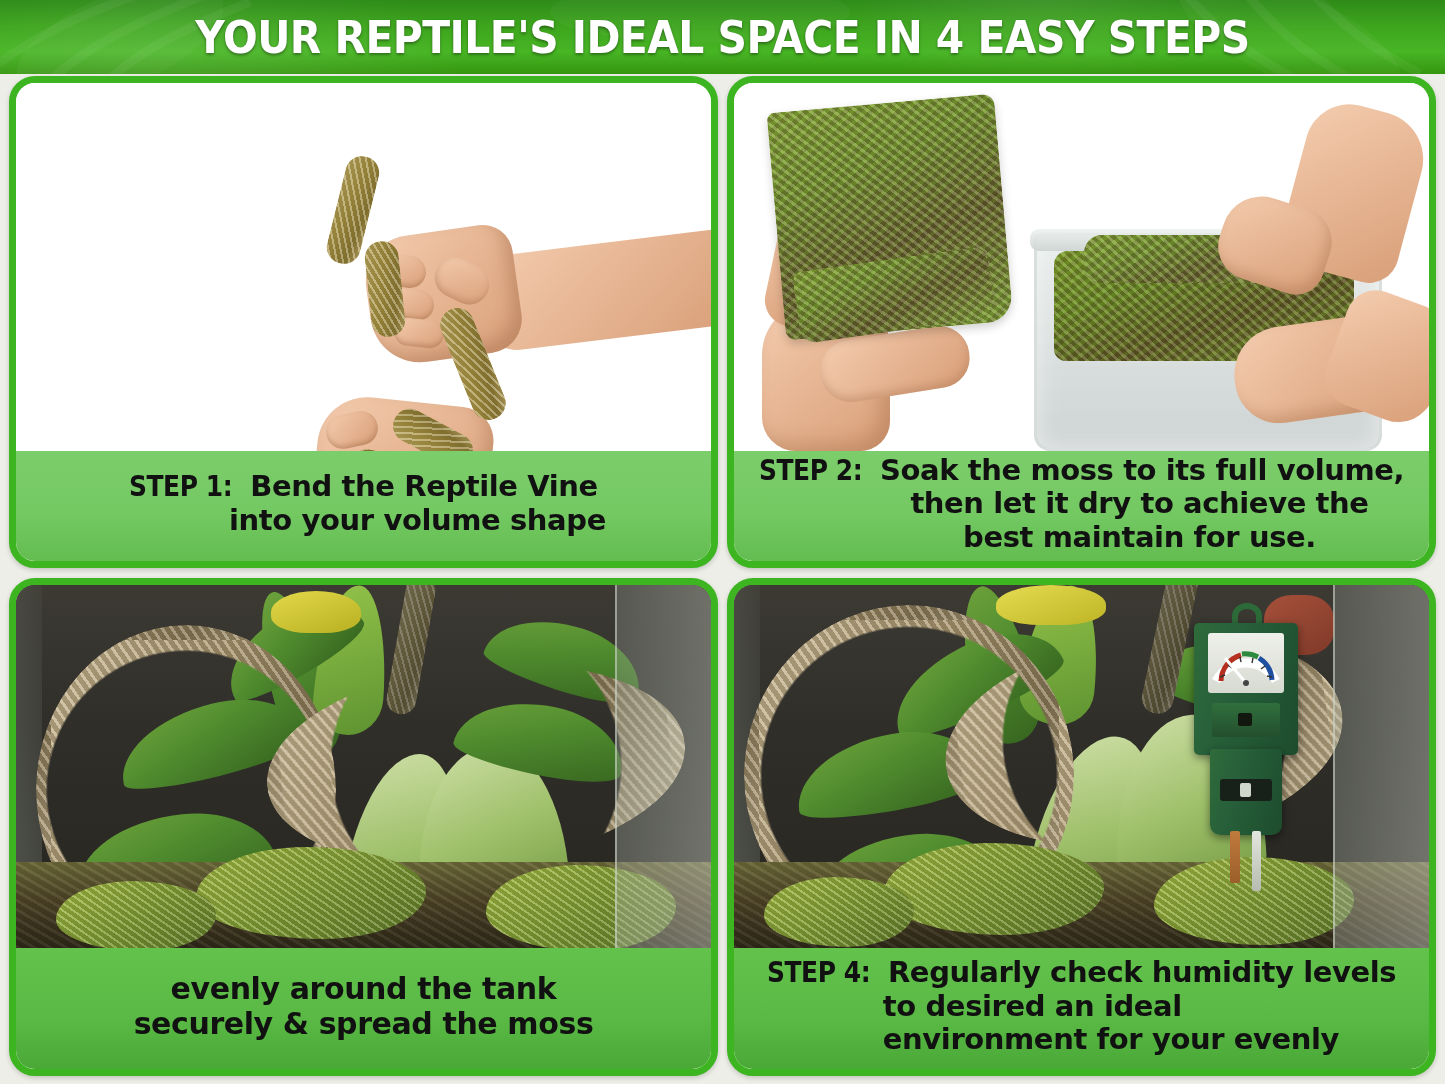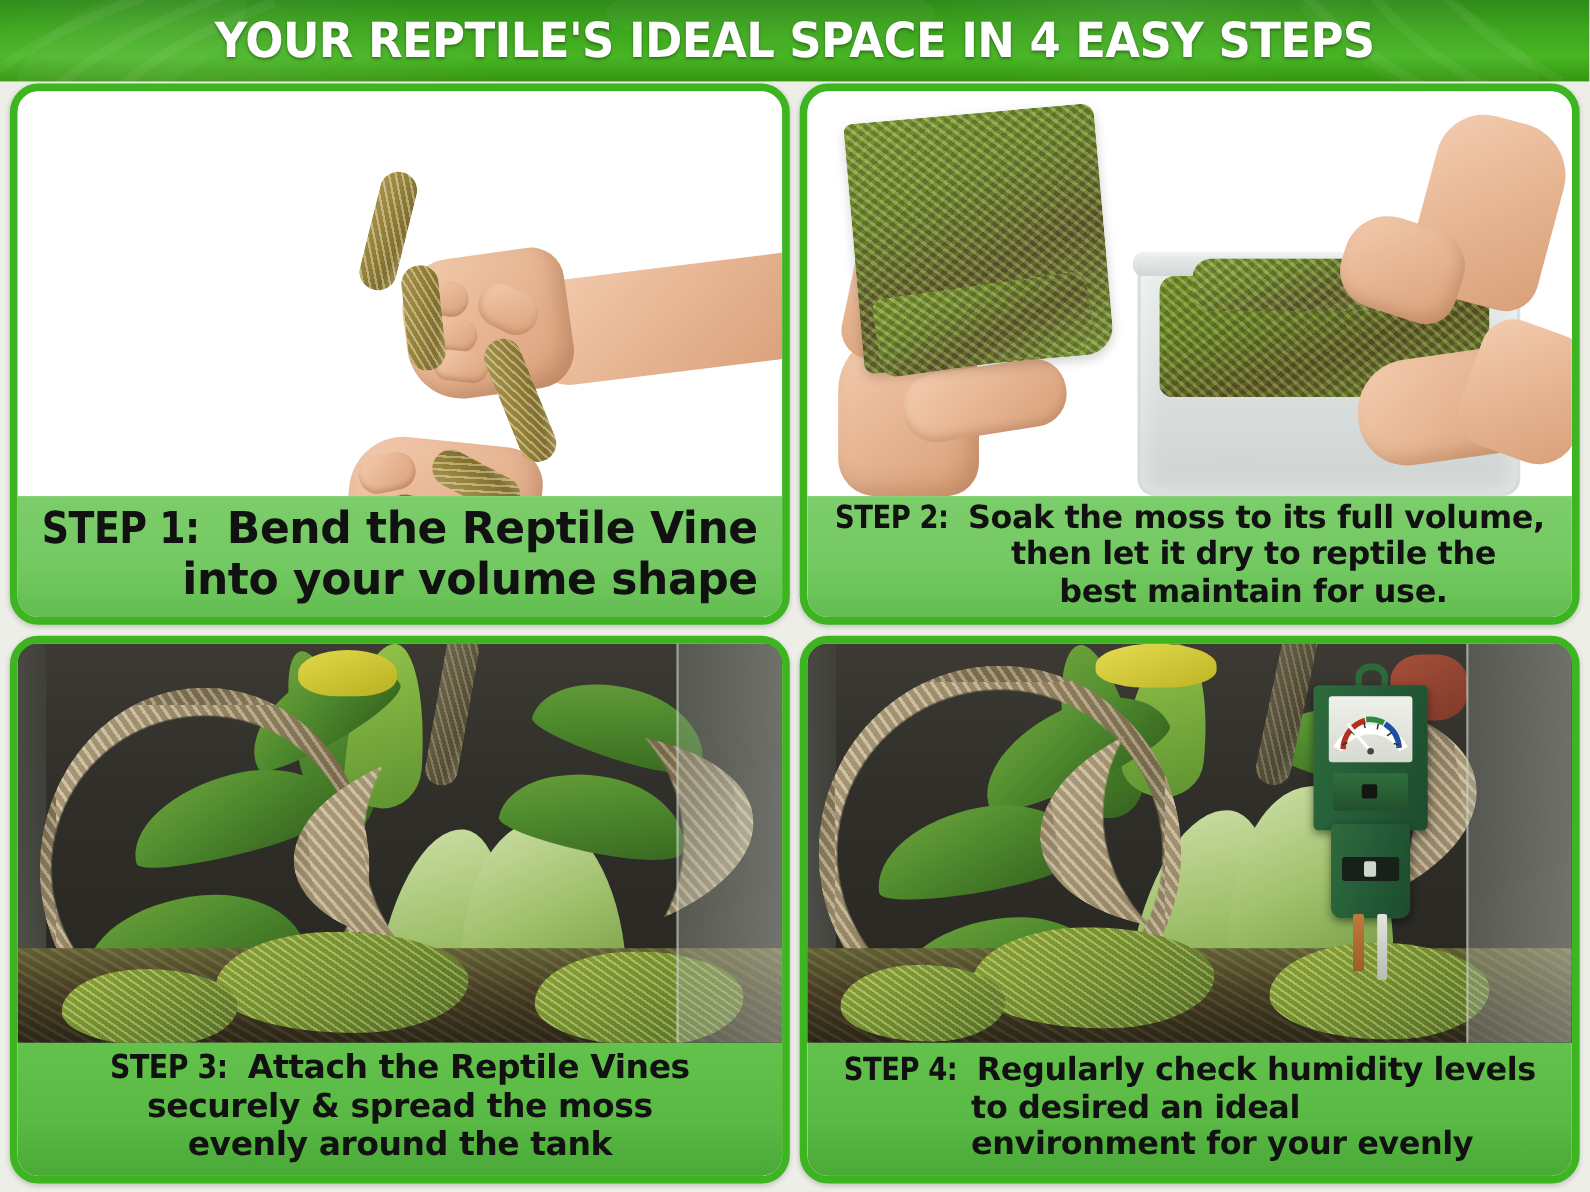--- a/index.html
+++ b/index.html
@@ -78,21 +78,21 @@
     font-weight:bold;
     letter-spacing:-0.5px;
     transform:scaleX(0.86);
     display:inline-block;
     transform-origin:left center;
     margin-right:1px;
   }
   .cap-body{ font-weight:bold; letter-spacing:-0.4px; }
 
   
-  #panel-1 .cap-line{ font-size:40px;text-align:right; }
+  #panel-1 .cap-line{ font-size:29px; }
   #panel-2 .cap-line{ font-size:29px;text-align:center; }
   #panel-3 .cap-line{ font-size:30px; }
   #panel-4 .cap-line{ font-size:29px; }
 
   .cap-2, .cap-4 { text-align:left; }
   .indent { padding-left:108px; }
   .indent-2 { padding-left:116px; }
 
   
   .skin{ background:linear-gradient(140deg,#f3cdb0 0%,#e8b795 45%,#d89f79 100%); }
@@ -247,21 +247,21 @@
     <div class="skin" style="position:absolute;left:486px;top:118px;width:110px;height:86px;border-radius:40px 34px 28px 34px;transform:rotate(18deg);box-shadow:inset -6px -6px 12px rgba(150,95,60,.3);"></div>
     <div class="skin" style="position:absolute;left:500px;top:238px;width:176px;height:96px;border-radius:48px 34px 28px 44px;transform:rotate(-8deg);box-shadow:inset -8px -8px 14px rgba(150,95,60,.3);"></div>
     <div class="skin" style="position:absolute;left:600px;top:214px;width:110px;height:120px;border-radius:30px 40px 36px 30px;transform:rotate(20deg);"></div>
   </div>
   <div class="caption cap-2">
     <span class="cap-text">
       <span class="cap-line">
         <span class="step-tag">STEP 2:</span><span class="cap-body">Soak the moss to its full volume,</span>
       </span>
       <span class="cap-line indent-2">
-        <span class="cap-body">then let it dry to reptile the</span>
+        <span class="cap-body">then let it dry to achieve the</span>
       </span>
       <span class="cap-line indent-2">
         <span class="cap-body">best maintain for use.</span>
       </span>
     </span>
   </div>
 </div>
 
 <div class="panel" id="panel-3">
   <div class="photo">
@@ -286,27 +286,24 @@
 
     <div class="substrate"></div>
     <div class="mossclump" style="left:180px;top:262px;width:230px;height:92px;"></div>
     <div class="mossclump" style="left:470px;top:280px;width:190px;height:86px;"></div>
     <div class="mossclump" style="left:40px;top:296px;width:160px;height:70px;"></div>
     <div class="terr-glass"></div>
   </div>
   <div class="caption">
     <span class="cap-text">
       <span class="cap-line">
-        <span class="step-tag">STEP 3:</span><span class="cap-body">Attach the Reptile Vines</span>
+        <span class="cap-body">evenly around the tank</span>
       </span>
       <span class="cap-line">
         <span class="cap-body">securely &amp; spread the moss</span>
-      </span>
-      <span class="cap-line">
-        <span class="cap-body">evenly around the tank</span>
       </span>
     </span>
   </div>
 </div>
 
 <div class="panel" id="panel-4">
   <div class="photo">
     <div class="terr"></div>
     <div class="terr-glass-l"></div>
     <div class="tleaf" style="left:230px;top:0px;width:66px;height:160px;transform:rotate(-14deg);"></div>

